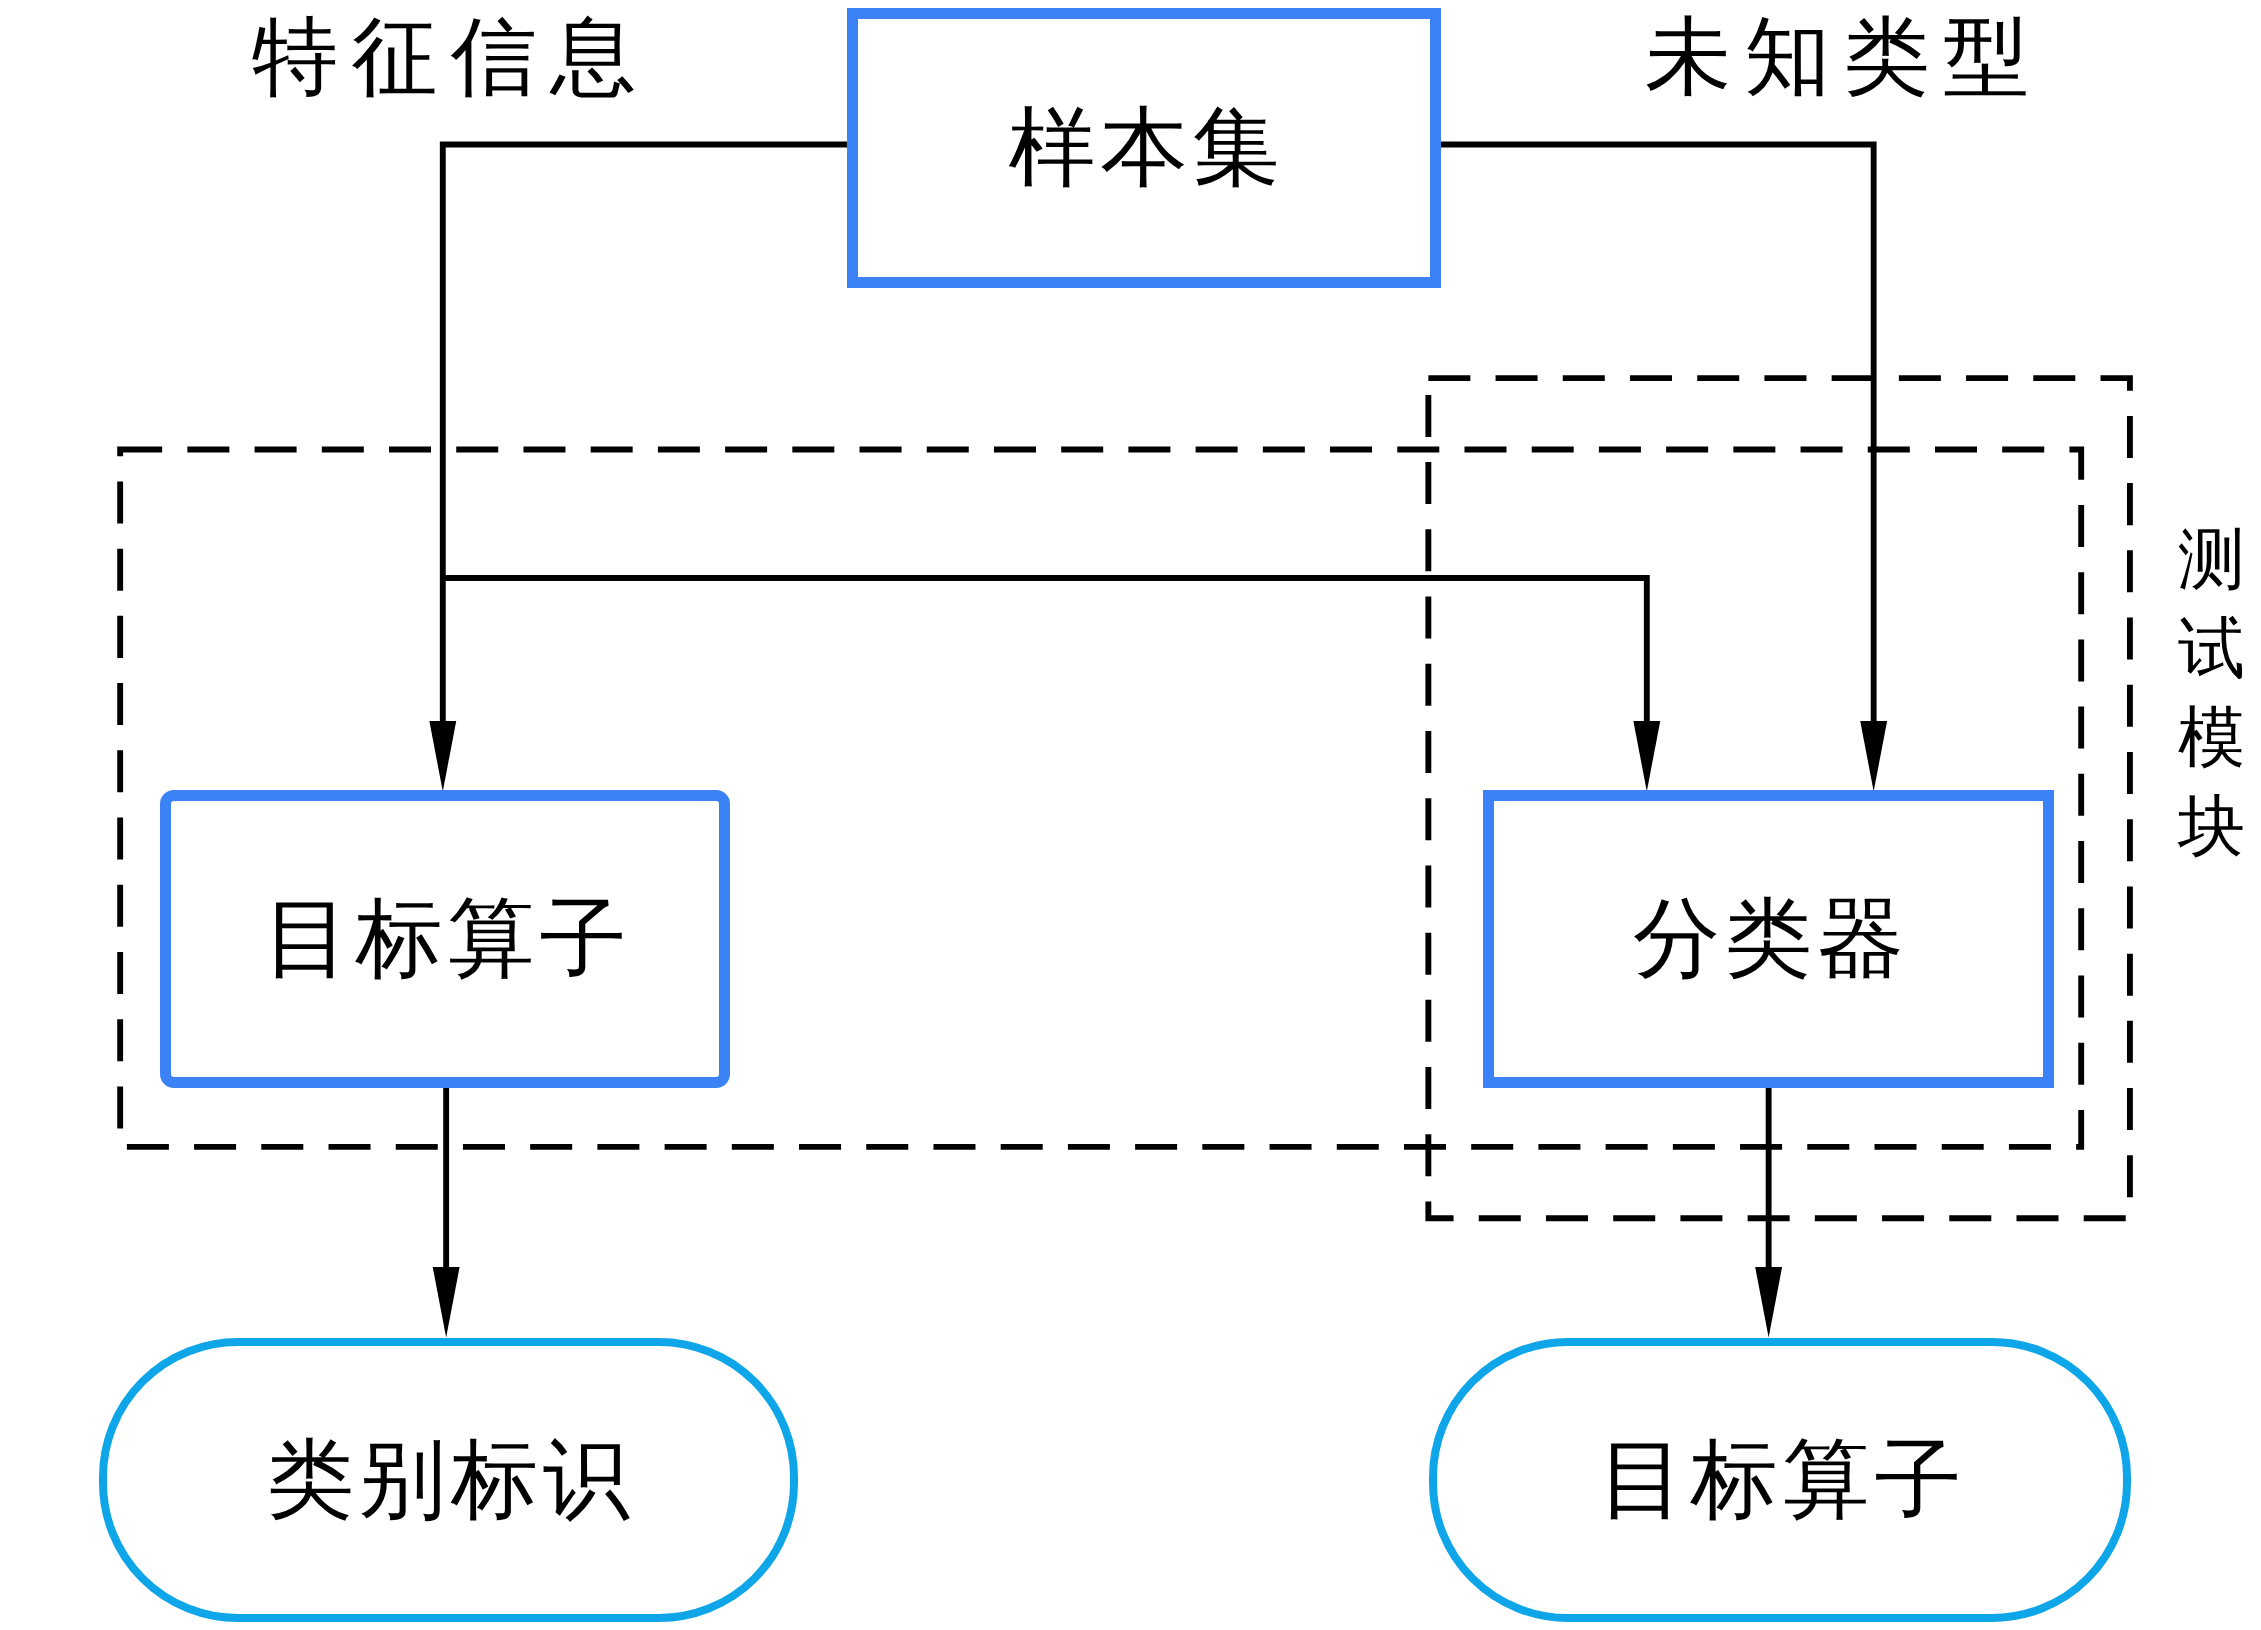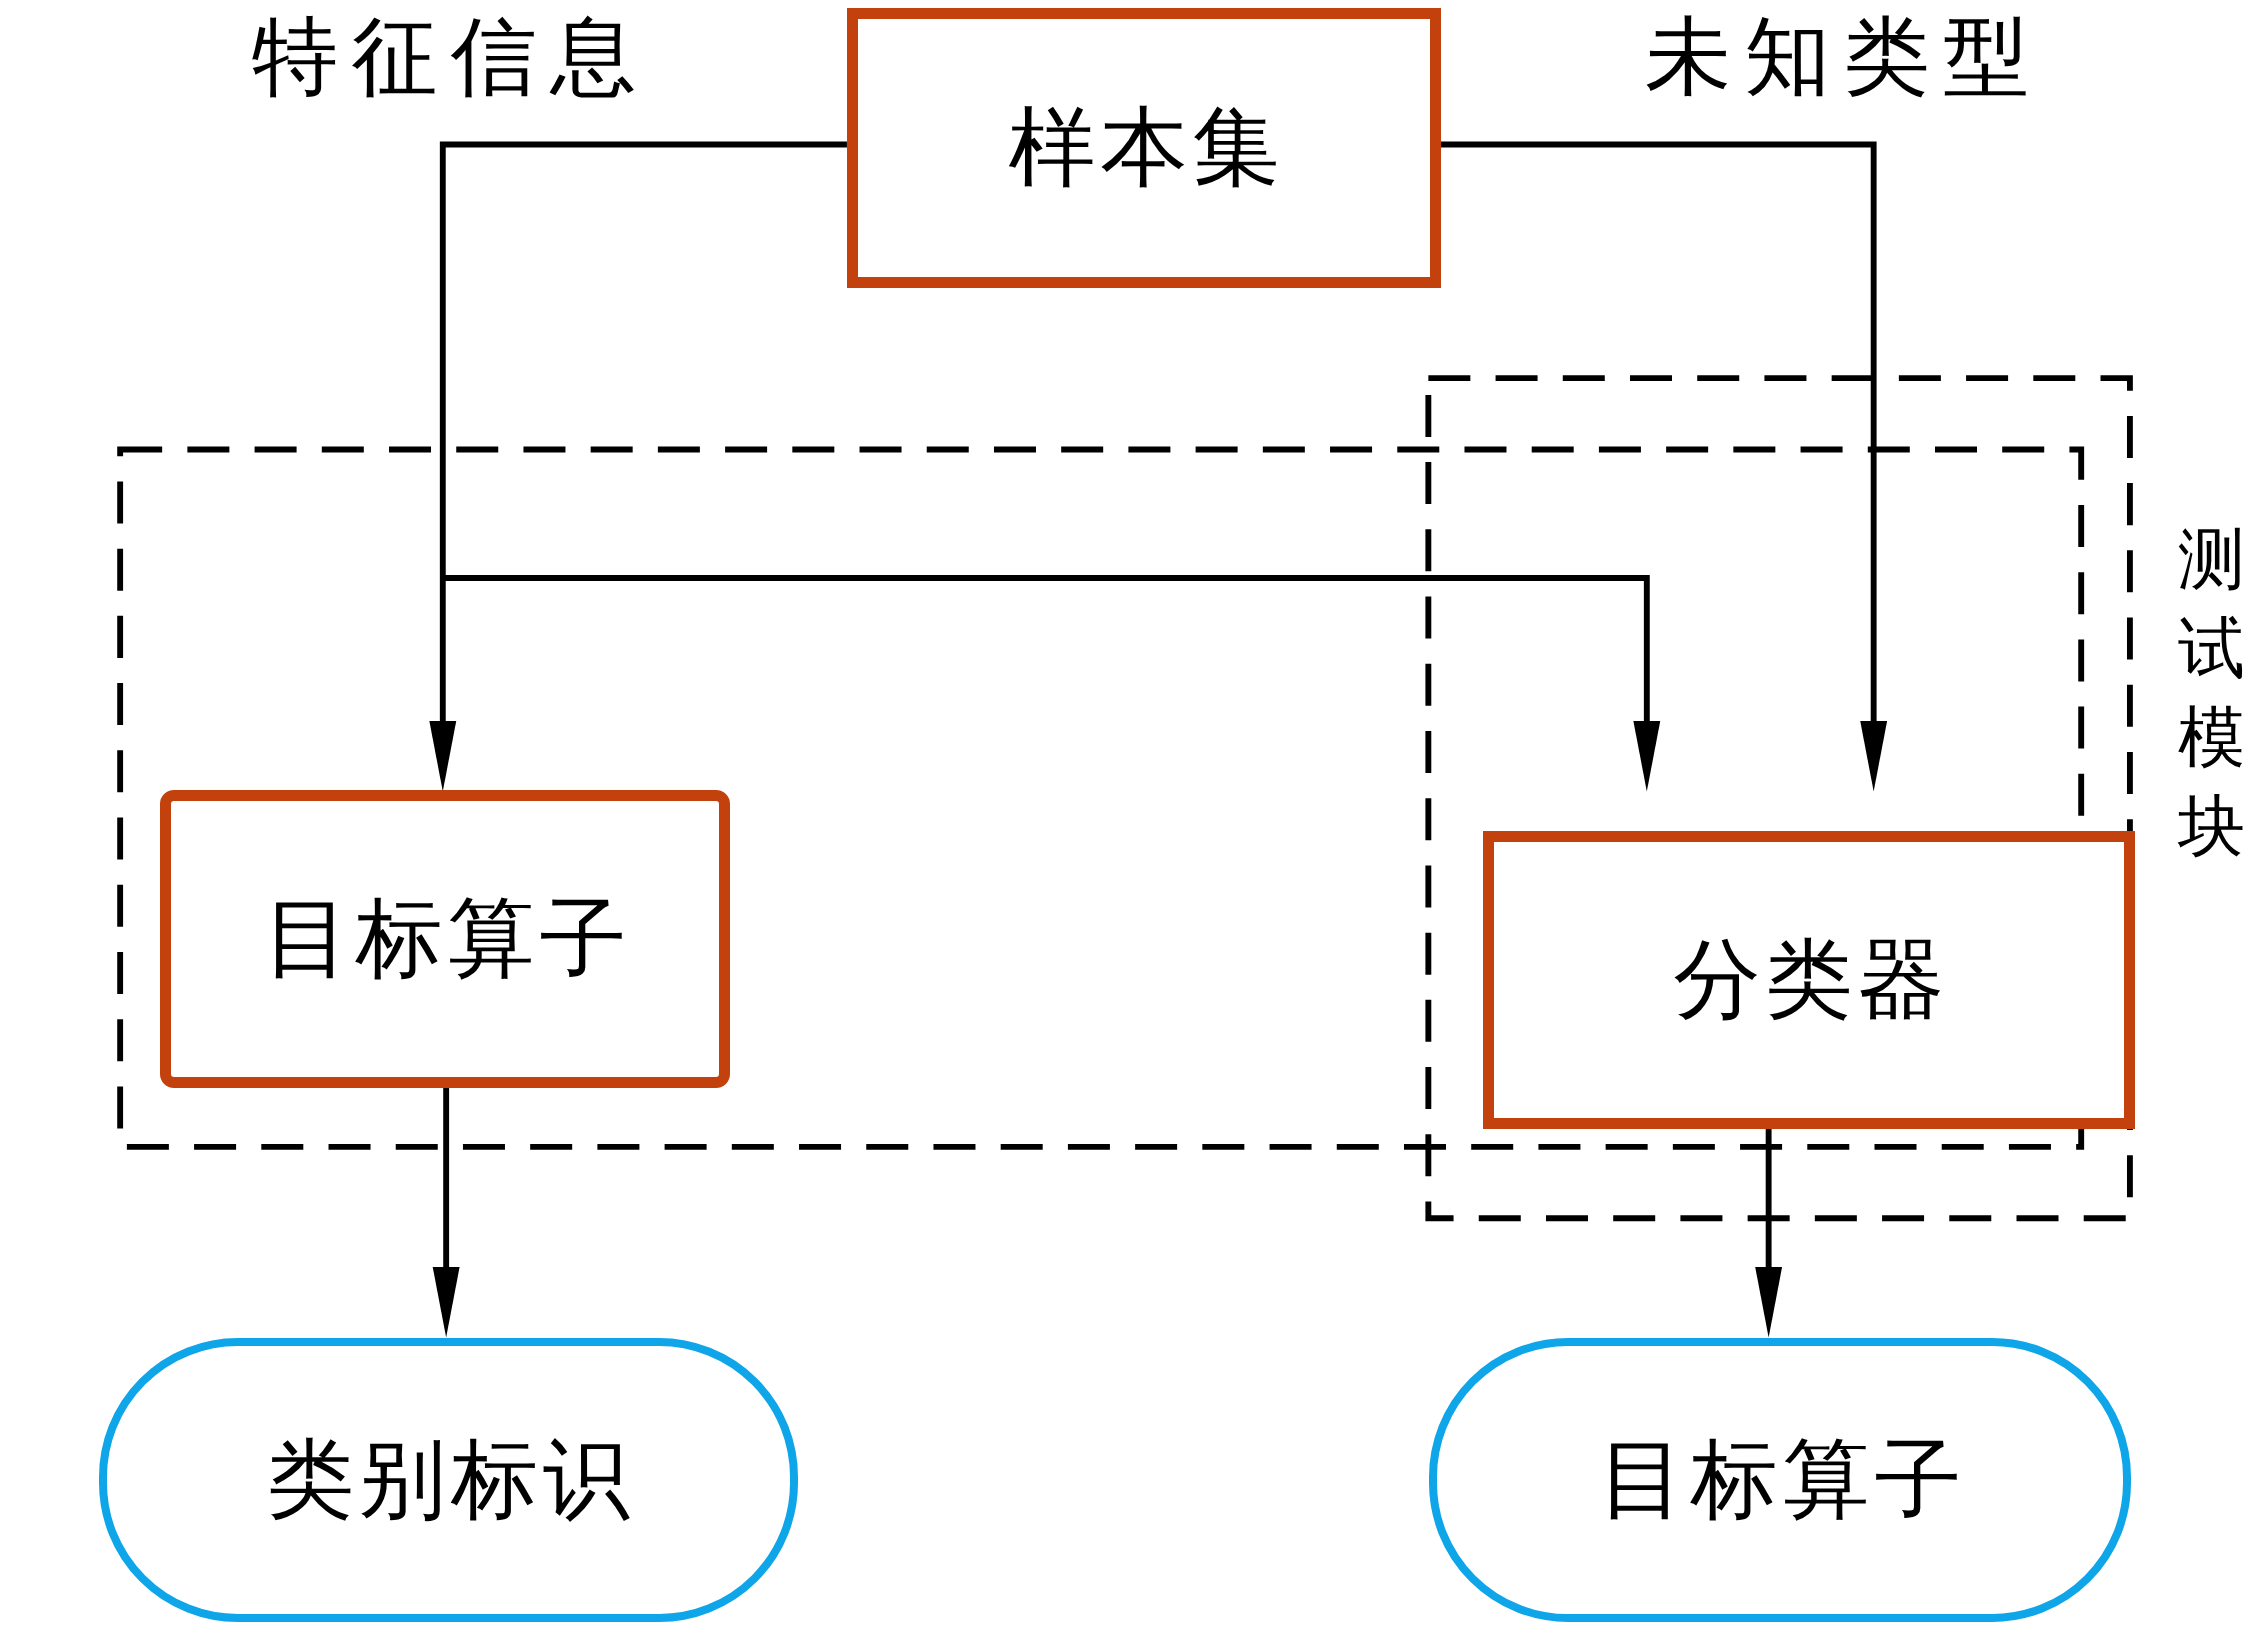--- a/index.html
+++ b/index.html
@@ -9,33 +9,33 @@
     height:1630px;
     background:#ffffff;
     font-family:Liberation Sans, sans-serif;
     color:#000000;
     overflow:hidden;
   }
   .wires{position:absolute;left:0;top:0;width:2261px;height:1630px;}
   .node{
     position:absolute;
     box-sizing:border-box;
-    border:11px solid #c2410c;
+    border:11px solid #3b82f6;
     background:#ffffff;
     display:flex;
     align-items:center;
     justify-content:center;
     font-size:87px;
     letter-spacing:5px;
     text-indent:5px;
     white-space:nowrap;
   }
   .node-sample   {left:847px;top:8.4px;  width:594px;height:280px;}
   .node-target   {left:160px; top:790px; width:570px;height:298px;border-radius:14px;}
-  .node-classifier{left:1483px;top:790px;width:652px;height:298px;margin-top:41px;}
+  .node-classifier{left:1483px;top:790px;width:571px;height:298px;}
   .terminal{
     position:absolute;
     box-sizing:border-box;
     border:8px solid #0ea5e9;
     border-radius:139px;
     background:#ffffff;
     display:flex;
     align-items:center;
     justify-content:center;
     font-size:87px;

